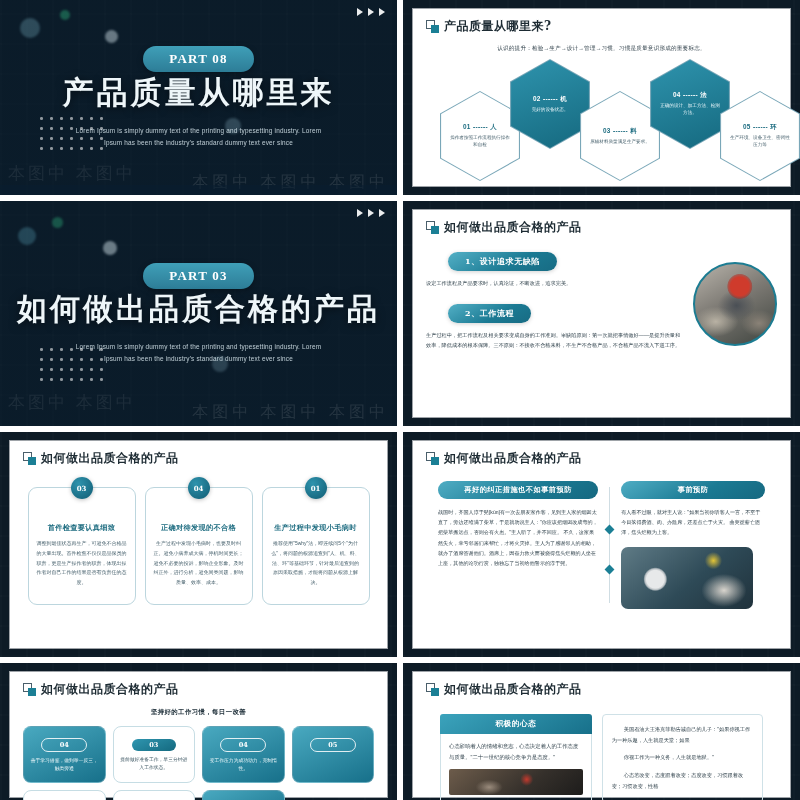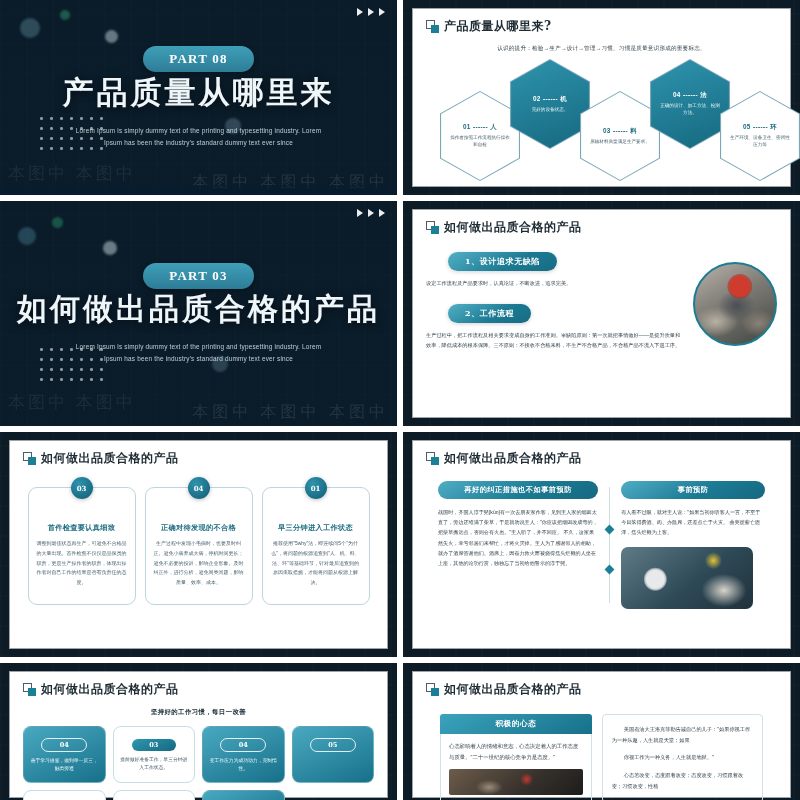--- a/index.html
+++ b/index.html
@@ -410,21 +410,21 @@
             <div class="s5-t">首件检查要认真细致</div>
             <div class="s5-d">调整到最佳状态再生产，可避免不合格品的大量出现。首件检查不仅仅是品保员的职责，更是生产操作者的职责，体现出操作者对自己工作的结果是否有负责任的态度。</div>
           </div>
           <div class="s5-card">
             <div class="badge">04</div>
             <div class="s5-t">正确对待发现的不合格</div>
             <div class="s5-d">生产过程中发现小毛病时，也要及时纠正。避免小病养成大病，停机时间更长；避免不必要的投诉，影响企业形象。及时纠正外，进行分析，避免同类问题，影响质量、效率、成本。</div>
           </div>
           <div class="s5-card">
             <div class="badge">01</div>
-            <div class="s5-t">早三分钟进入工作状态</div>
+            <div class="s5-t">生产过程中发现小毛病时</div>
             <div class="s5-d">推荐使用"5why"法，即连续问5个"为什么"，将问题的根源追查到"人、机、料、法、环"等基础环节，针对最后追查到的原因采取措施，才能将问题从根源上解决。</div>
           </div>
         </div>
       </div>
     </div>
   </div>
 
   <div class="slide">
     <div class="photo-bg"></div>
     <div class="c-frame">

